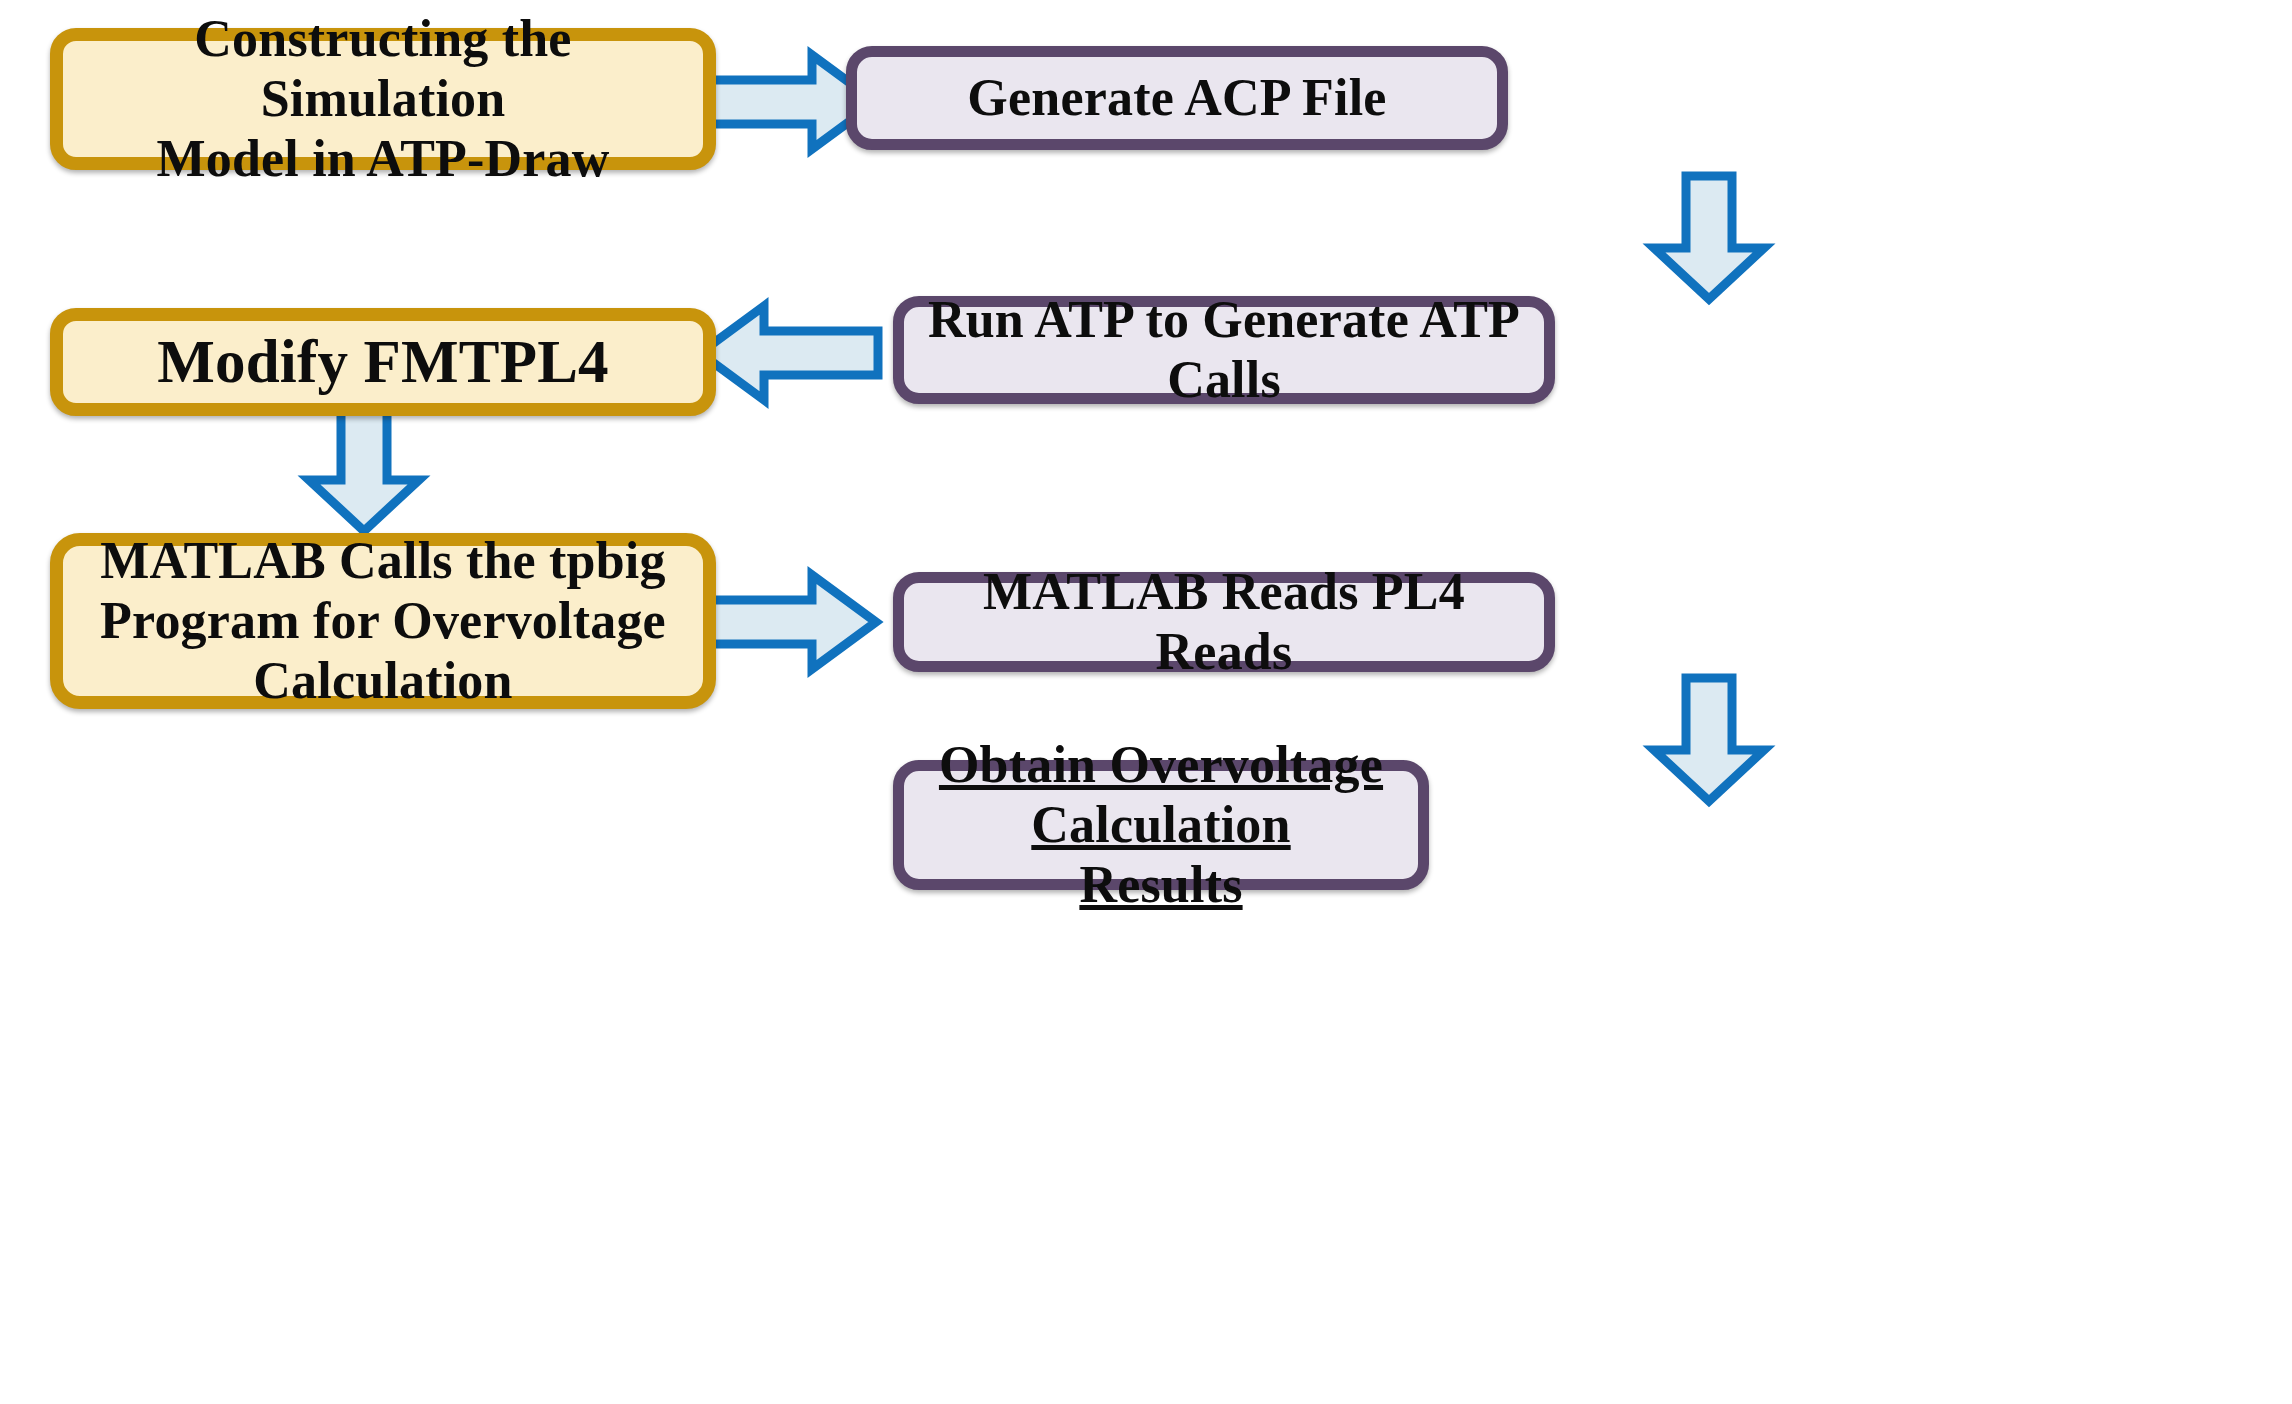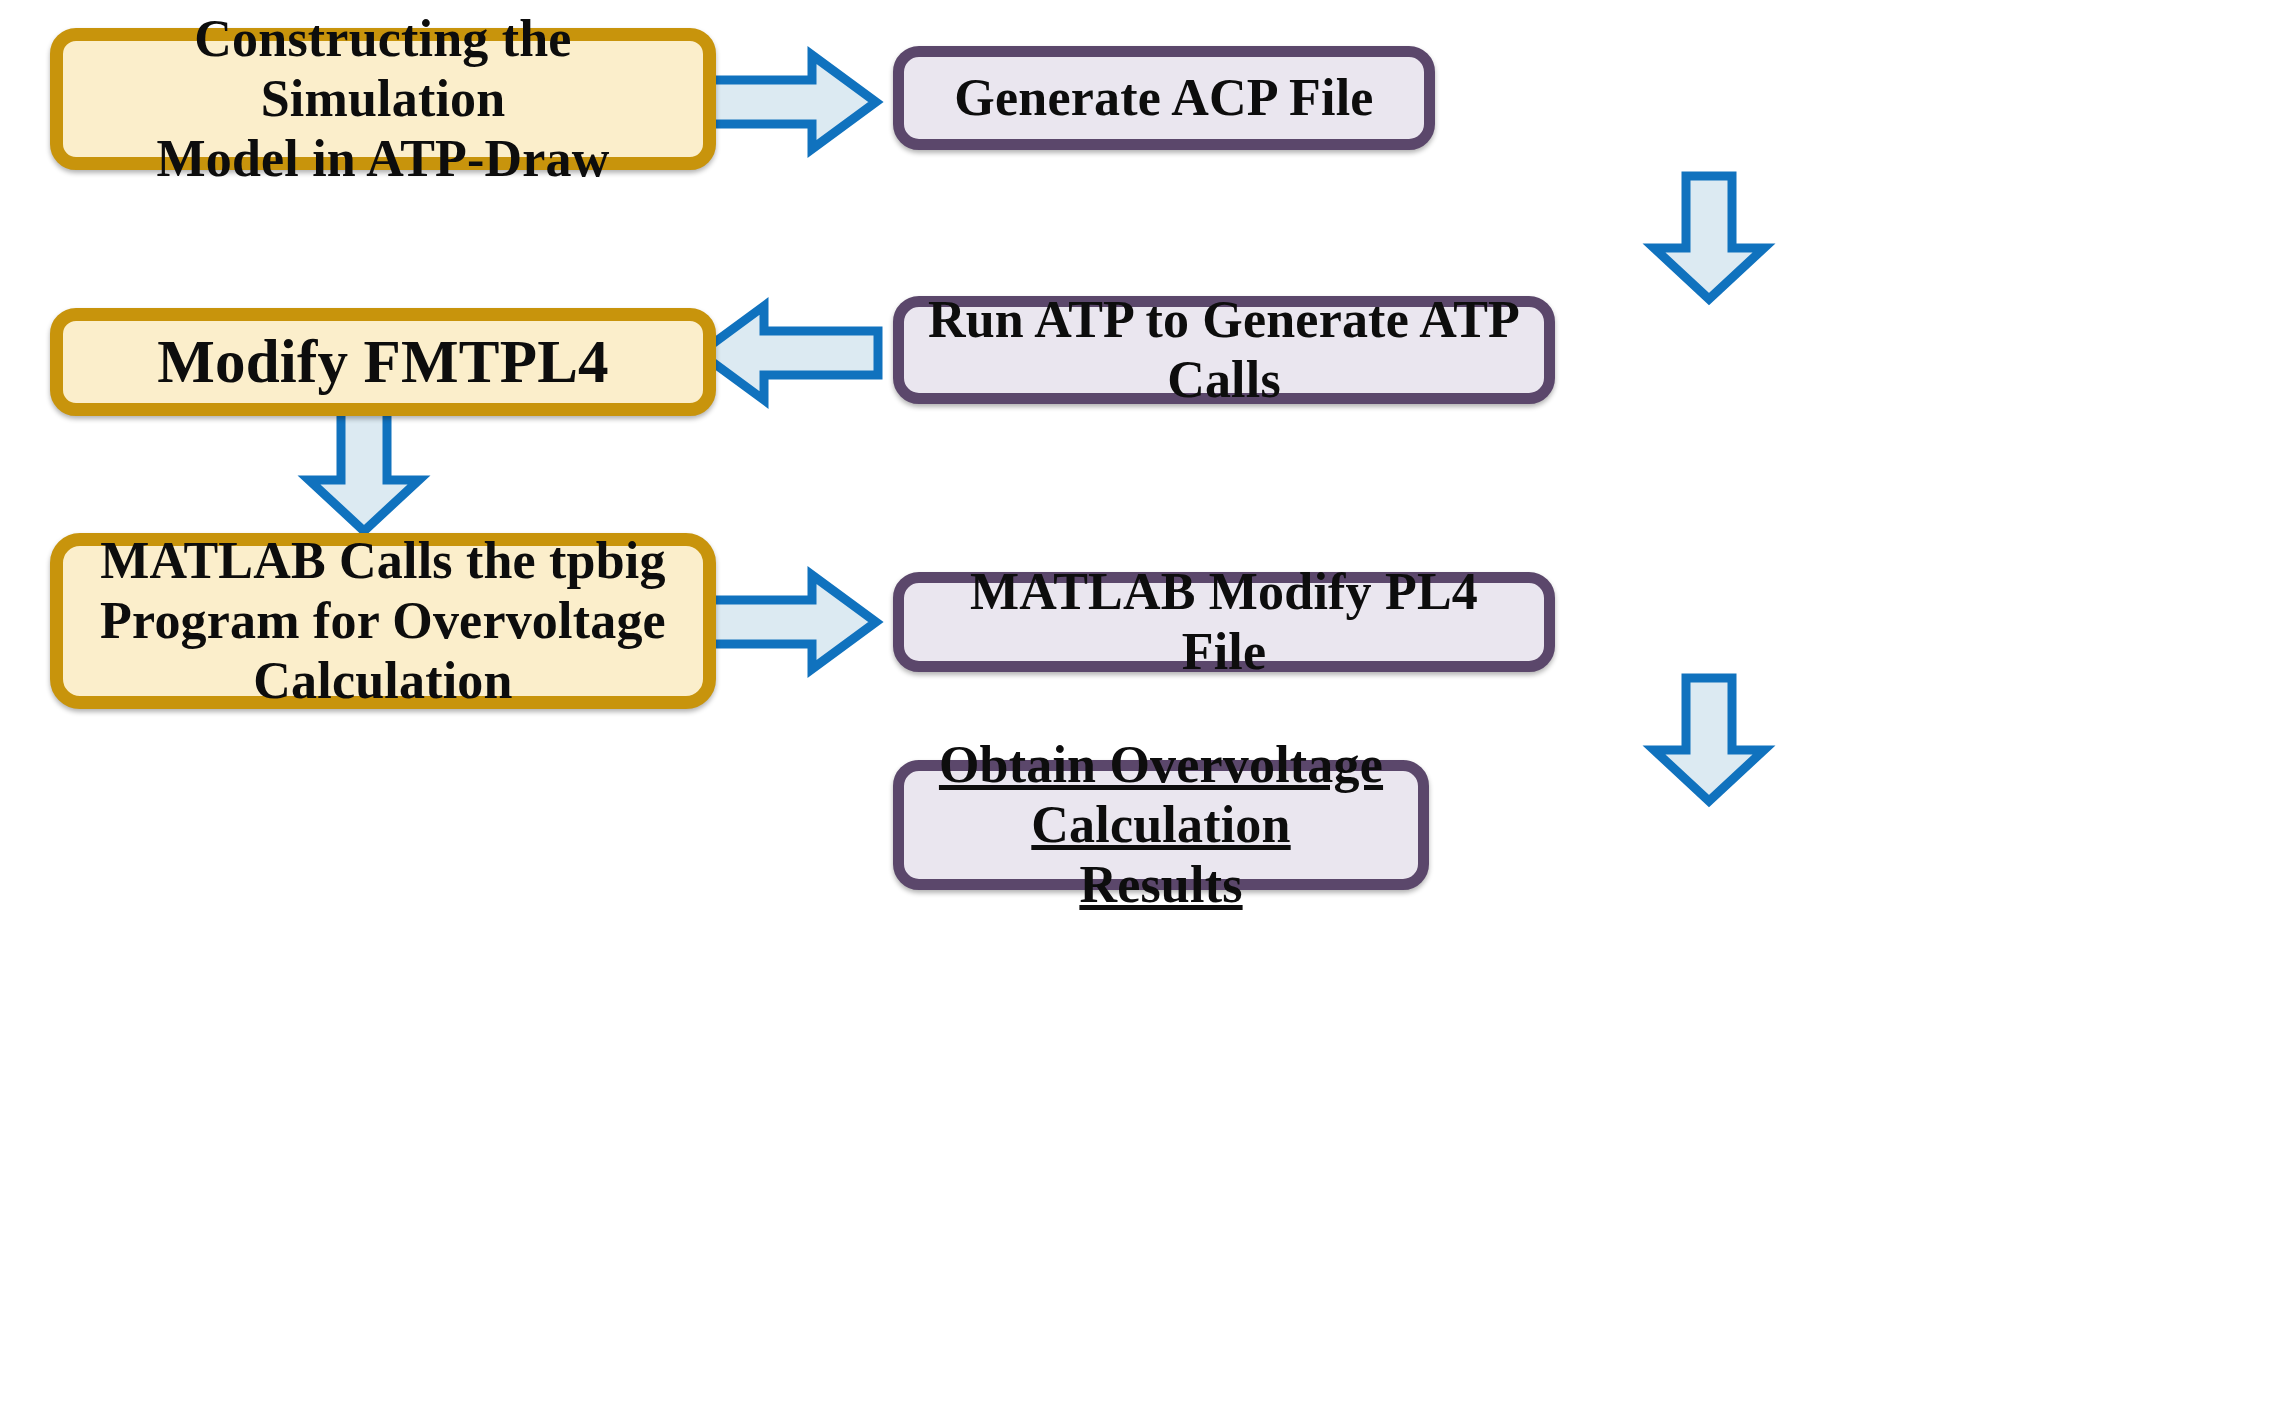--- a/index.html
+++ b/index.html
@@ -70,21 +70,21 @@
   <div class="node gold" style="left:30px; top:28px; width:666px; height:142px; font-size:52px;">
     <span class="label"><span>Constructing the Simulation</span><br><span>Model in ATP-Draw</span></span>
   </div>
 
   <div class="arrow" style="left:694px; top:50px; width:186px; height:104px;">
     <svg viewBox="0 0 186 104" preserveAspectRatio="none">
       <polygon points="4,30 118,30 118,5 182,52 118,99 118,74 4,74"></polygon>
     </svg>
   </div>
 
-  <div class="node purple" style="left:873px; top:46px; width:542px; height:104px; font-size:52px;">
+  <div class="node purple" style="left:826px; top:46px; width:662px; height:104px; font-size:52px;">
     <span class="label">Generate ACP File</span>
   </div>
 
   <div class="arrow" style="left:1650px; top:174px; width:118px; height:128px;">
     <svg viewBox="0 0 118 128" preserveAspectRatio="none">
       <polygon points="36,2 82,2 82,74 114,74 59,125 4,74 36,74"></polygon>
     </svg>
   </div>
 
   <div class="node gold" style="left:30px; top:308px; width:666px; height:108px; font-size:61px;">
@@ -111,21 +111,21 @@
     <span class="label"><span>MATLAB Calls the tpbig</span><br><span>Program for Overvoltage</span><br><span>Calculation</span></span>
   </div>
 
   <div class="arrow" style="left:694px; top:571px; width:186px; height:102px;">
     <svg viewBox="0 0 186 102" preserveAspectRatio="none">
       <polygon points="4,29 118,29 118,4 182,51 118,98 118,73 4,73"></polygon>
     </svg>
   </div>
 
   <div class="node purple" style="left:873px; top:572px; width:662px; height:100px; font-size:52px;">
-    <span class="label">MATLAB Modify PL4 File</span>
+    <span class="label">MATLAB Reads PL4 Reads</span>
   </div>
 
   <div class="arrow" style="left:1650px; top:676px; width:118px; height:128px;">
     <svg viewBox="0 0 118 128" preserveAspectRatio="none">
       <polygon points="36,2 82,2 82,74 114,74 59,125 4,74 36,74"></polygon>
     </svg>
   </div>
 
   <div class="node purple" style="left:873px; top:760px; width:536px; height:130px; font-size:52px;text-decoration:underline;">
     <span class="label"><span>Obtain Overvoltage Calculation</span><br><span>Results</span></span>

